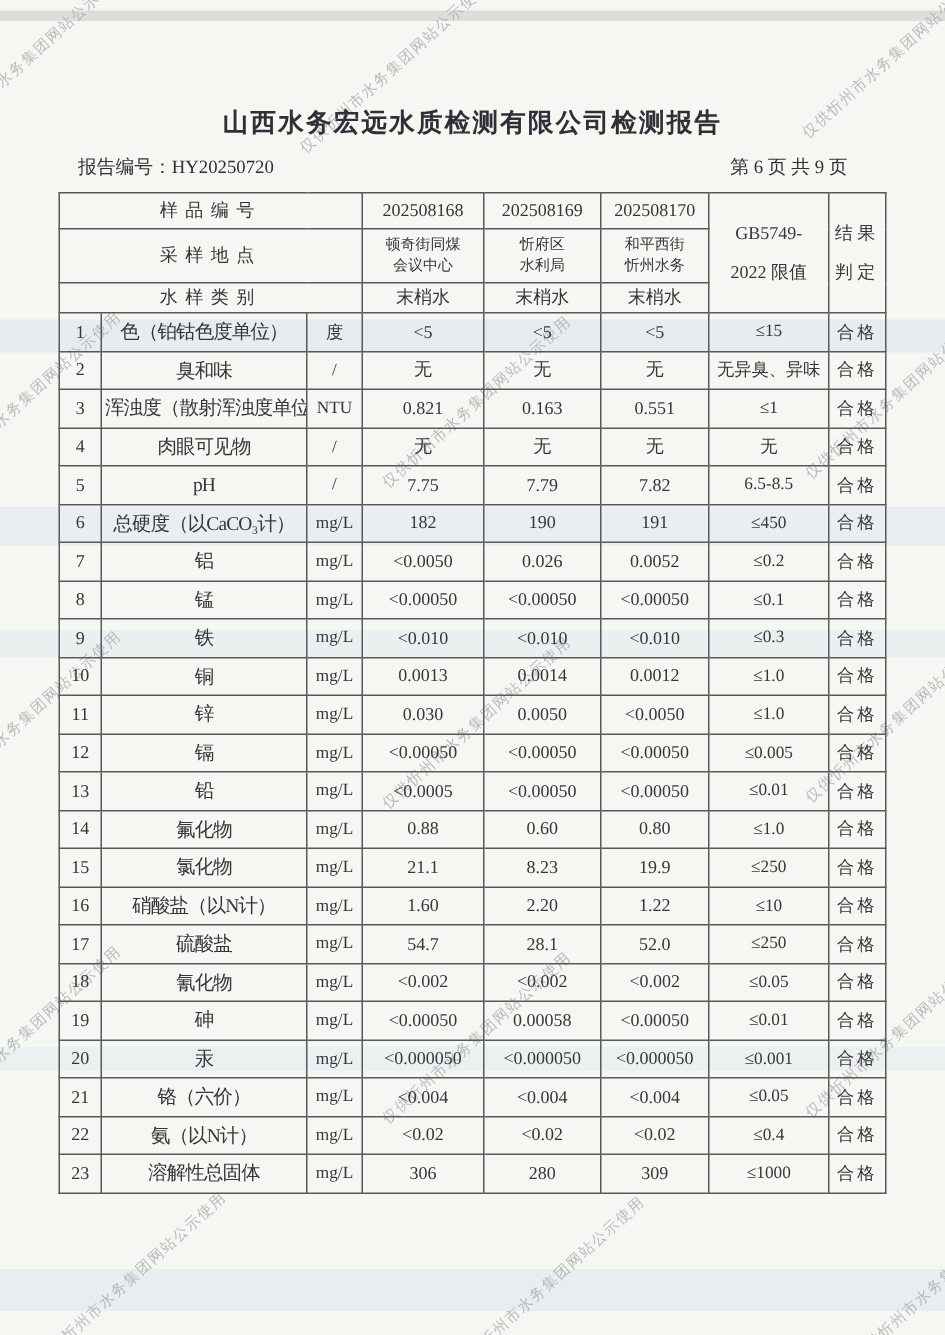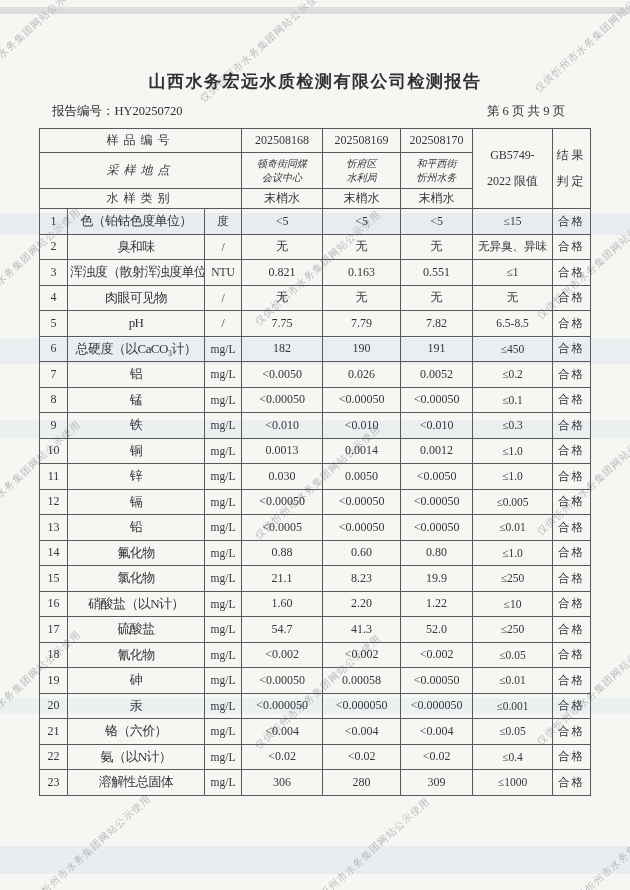--- a/index.html
+++ b/index.html
@@ -40,21 +40,21 @@
   table.report{
     position:absolute;left:39px;top:128px;width:551px;
     border-collapse:collapse;table-layout:fixed;
     font-size:12px;color:#33373b;background:transparent;
   }
   table.report td{
     border:1px solid #565a5f;text-align:center;vertical-align:middle;
     padding:0 2px;overflow:hidden;
   }
   tr.hdr-a{height:24px;}
-  tr.hdr-b{height:36px;font-style:italic;}
+  tr.hdr-b{height:36px;}
   tr.hdr-c{height:20px;}
   td.h-label{letter-spacing:5px;padding-left:7px;}
   td.loc{white-space:pre-line;line-height:1.4;font-size:10px;}
   td.limit-head{white-space:pre-line;line-height:2.1;font-size:12px;}
   td.result-head{white-space:pre-line;line-height:2.1;letter-spacing:3px;padding-left:4px;}
   td.c-num{font-size:12px;}
   td.c-name{text-align:left;padding-left:7px;font-size:13px;letter-spacing:-0.6px;white-space:nowrap;}
   td.c-unit{font-size:11.5px;}
   td.c-val{font-size:12px;}
   td.c-limit{font-size:11.5px;}
@@ -290,21 +290,21 @@
         <td class="c-val">2.20</td>
         <td class="c-val">1.22</td>
         <td class="c-limit">≤10</td>
         <td class="c-result">合格</td>
       </tr>
       <tr style="height: 25.5px;">
         <td class="c-num">17</td>
         <td class="c-name">硫酸盐</td>
         <td class="c-unit">mg/L</td>
         <td class="c-val">54.7</td>
-        <td class="c-val">41.3</td>
+        <td class="c-val">28.1</td>
         <td class="c-val">52.0</td>
         <td class="c-limit">≤250</td>
         <td class="c-result">合格</td>
       </tr>
       <tr style="height: 25.5px;">
         <td class="c-num">18</td>
         <td class="c-name">氰化物</td>
         <td class="c-unit">mg/L</td>
         <td class="c-val">&lt;0.002</td>
         <td class="c-val">&lt;0.002</td>

